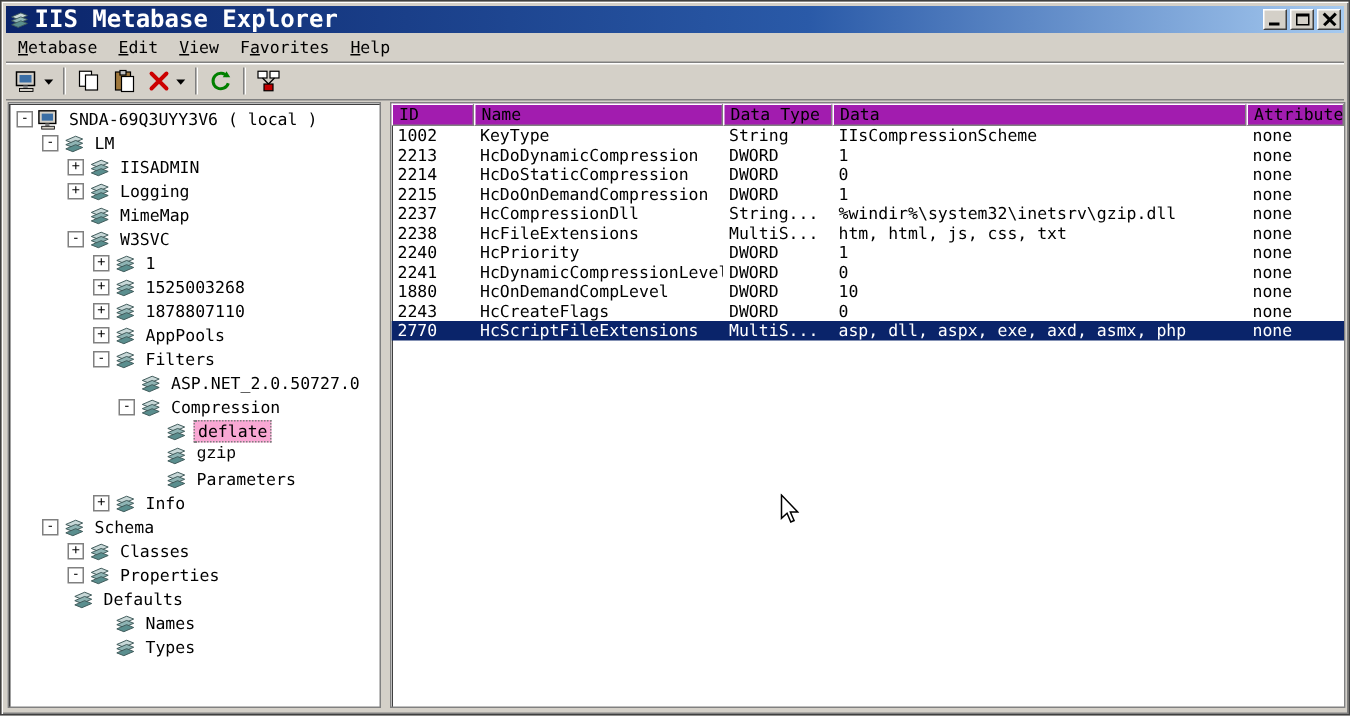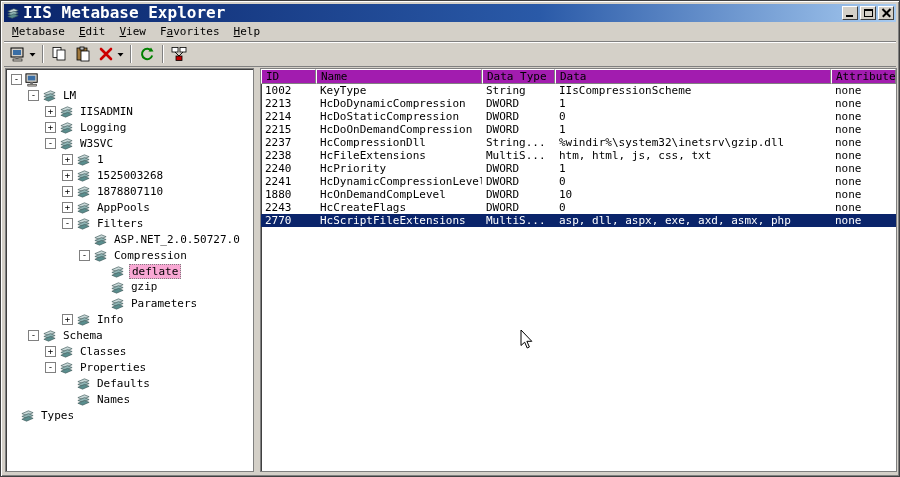--- a/index.html
+++ b/index.html
@@ -214,20 +214,21 @@
         <div class="tree-row" style="padding-left: 5px;">
           <span class="tree-toggle">-</span>
           <span class="tree-icon">
             <svg viewBox="0 0 16 16">
               <rect x="1" y="2" width="12" height="9" fill="#d4d0c8" stroke="#000"></rect>
               <rect x="3" y="4" width="8" height="5" fill="#3a6ea5"></rect>
               <rect x="5.5" y="11" width="3" height="2" fill="#808080"></rect>
               <rect x="3" y="13" width="9" height="2" fill="#d4d0c8" stroke="#000" stroke-width="0.6"></rect>
             </svg>
           </span>
+          <span class="tree-label">SNDA-69Q3UYY3V6 ( local )</span>
         </div>
         <div class="tree-row" style="padding-left: 22px;">
           <span class="tree-toggle">-</span>
           <span class="tree-icon">
             <svg viewBox="0 0 16 16">
               <polygon points="2,6 9,3 14,5 7,8" fill="#c8d8d8" stroke="#405a5a" stroke-width="0.7"></polygon>
               <polygon points="2,9 9,6 14,8 7,11" fill="#8fb4b4" stroke="#405a5a" stroke-width="0.7"></polygon>
               <polygon points="2,12 9,9 14,11 7,14" fill="#5a8e8e" stroke="#405a5a" stroke-width="0.7"></polygon>
             </svg>
           </span>
@@ -249,20 +250,31 @@
           <span class="tree-icon">
             <svg viewBox="0 0 16 16">
               <polygon points="2,6 9,3 14,5 7,8" fill="#c8d8d8" stroke="#405a5a" stroke-width="0.7"></polygon>
               <polygon points="2,9 9,6 14,8 7,11" fill="#8fb4b4" stroke="#405a5a" stroke-width="0.7"></polygon>
               <polygon points="2,12 9,9 14,11 7,14" fill="#5a8e8e" stroke="#405a5a" stroke-width="0.7"></polygon>
             </svg>
           </span>
           <span class="tree-label">Logging</span>
         </div>
         <div class="tree-row" style="padding-left: 39px;">
+          <span class="tree-spacer"></span>
+          <span class="tree-icon">
+            <svg viewBox="0 0 16 16">
+              <polygon points="2,6 9,3 14,5 7,8" fill="#c8d8d8" stroke="#405a5a" stroke-width="0.7"></polygon>
+              <polygon points="2,9 9,6 14,8 7,11" fill="#8fb4b4" stroke="#405a5a" stroke-width="0.7"></polygon>
+              <polygon points="2,12 9,9 14,11 7,14" fill="#5a8e8e" stroke="#405a5a" stroke-width="0.7"></polygon>
+            </svg>
+          </span>
+          <span class="tree-label">MimeMap</span>
+        </div>
+        <div class="tree-row" style="padding-left: 39px;">
           <span class="tree-toggle">-</span>
           <span class="tree-icon">
             <svg viewBox="0 0 16 16">
               <polygon points="2,6 9,3 14,5 7,8" fill="#c8d8d8" stroke="#405a5a" stroke-width="0.7"></polygon>
               <polygon points="2,9 9,6 14,8 7,11" fill="#8fb4b4" stroke="#405a5a" stroke-width="0.7"></polygon>
               <polygon points="2,12 9,9 14,11 7,14" fill="#5a8e8e" stroke="#405a5a" stroke-width="0.7"></polygon>
             </svg>
           </span>
           <span class="tree-label">W3SVC</span>
         </div>
@@ -413,21 +425,21 @@
           <span class="tree-toggle">-</span>
           <span class="tree-icon">
             <svg viewBox="0 0 16 16">
               <polygon points="2,6 9,3 14,5 7,8" fill="#c8d8d8" stroke="#405a5a" stroke-width="0.7"></polygon>
               <polygon points="2,9 9,6 14,8 7,11" fill="#8fb4b4" stroke="#405a5a" stroke-width="0.7"></polygon>
               <polygon points="2,12 9,9 14,11 7,14" fill="#5a8e8e" stroke="#405a5a" stroke-width="0.7"></polygon>
             </svg>
           </span>
           <span class="tree-label">Properties</span>
         </div>
-        <div class="tree-row" style="padding-left: 56px;">
+        <div class="tree-row" style="padding-left: 28px;">
           <span class="tree-spacer"></span>
           <span class="tree-icon">
             <svg viewBox="0 0 16 16">
               <polygon points="2,6 9,3 14,5 7,8" fill="#c8d8d8" stroke="#405a5a" stroke-width="0.7"></polygon>
               <polygon points="2,9 9,6 14,8 7,11" fill="#8fb4b4" stroke="#405a5a" stroke-width="0.7"></polygon>
               <polygon points="2,12 9,9 14,11 7,14" fill="#5a8e8e" stroke="#405a5a" stroke-width="0.7"></polygon>
             </svg>
           </span>
           <span class="tree-label">Defaults</span>
         </div>
@@ -435,21 +447,21 @@
           <span class="tree-spacer"></span>
           <span class="tree-icon">
             <svg viewBox="0 0 16 16">
               <polygon points="2,6 9,3 14,5 7,8" fill="#c8d8d8" stroke="#405a5a" stroke-width="0.7"></polygon>
               <polygon points="2,9 9,6 14,8 7,11" fill="#8fb4b4" stroke="#405a5a" stroke-width="0.7"></polygon>
               <polygon points="2,12 9,9 14,11 7,14" fill="#5a8e8e" stroke="#405a5a" stroke-width="0.7"></polygon>
             </svg>
           </span>
           <span class="tree-label">Names</span>
         </div>
-        <div class="tree-row" style="">
+        <div class="tree-row" style="padding-left: 56px;">
           <span class="tree-spacer"></span>
           <span class="tree-icon">
             <svg viewBox="0 0 16 16">
               <polygon points="2,6 9,3 14,5 7,8" fill="#c8d8d8" stroke="#405a5a" stroke-width="0.7"></polygon>
               <polygon points="2,9 9,6 14,8 7,11" fill="#8fb4b4" stroke="#405a5a" stroke-width="0.7"></polygon>
               <polygon points="2,12 9,9 14,11 7,14" fill="#5a8e8e" stroke="#405a5a" stroke-width="0.7"></polygon>
             </svg>
           </span>
           <span class="tree-label">Types</span>
         </div>

